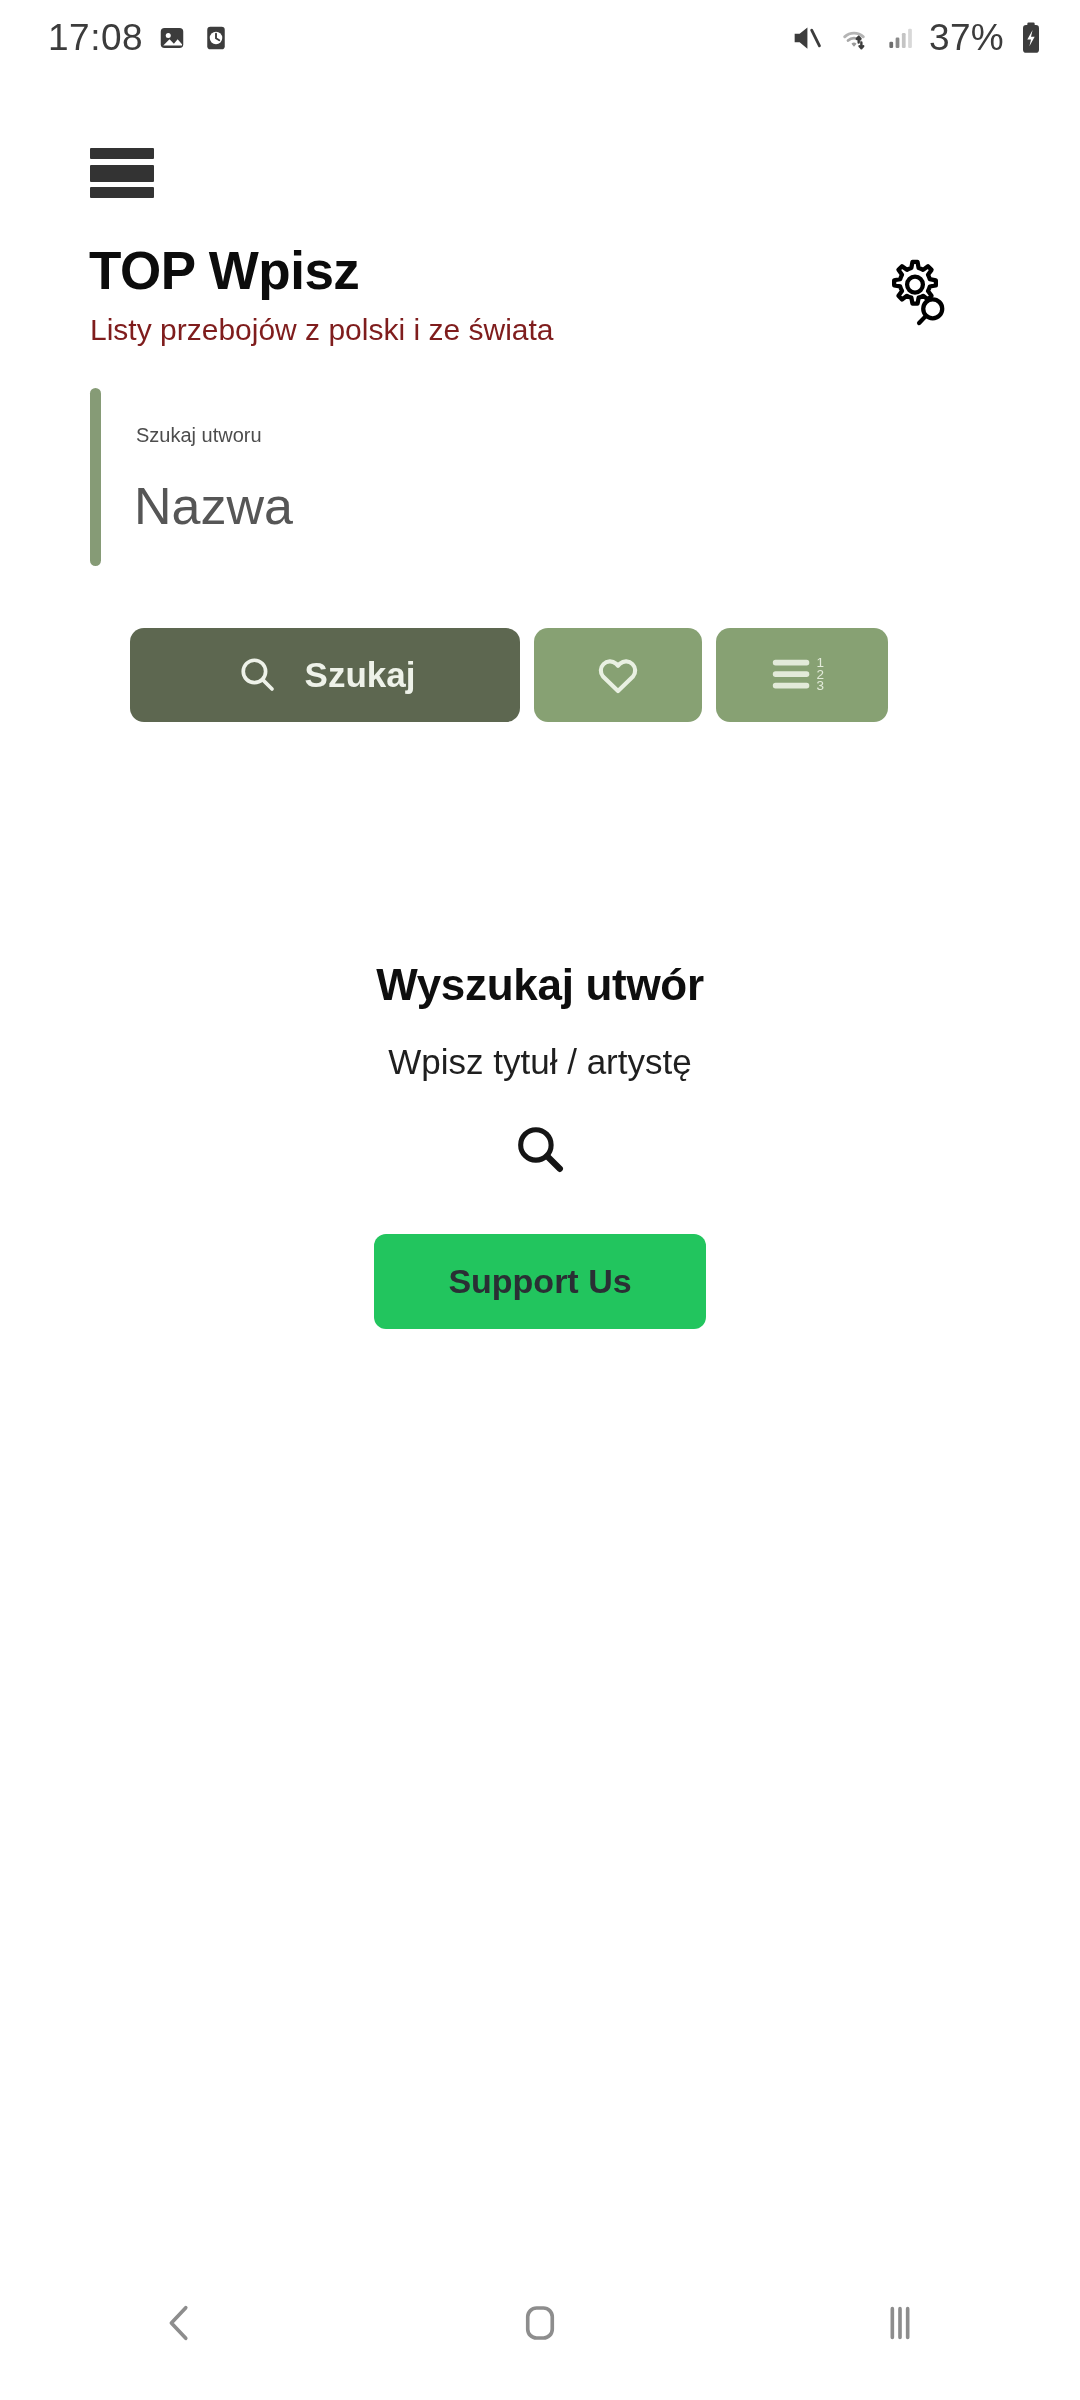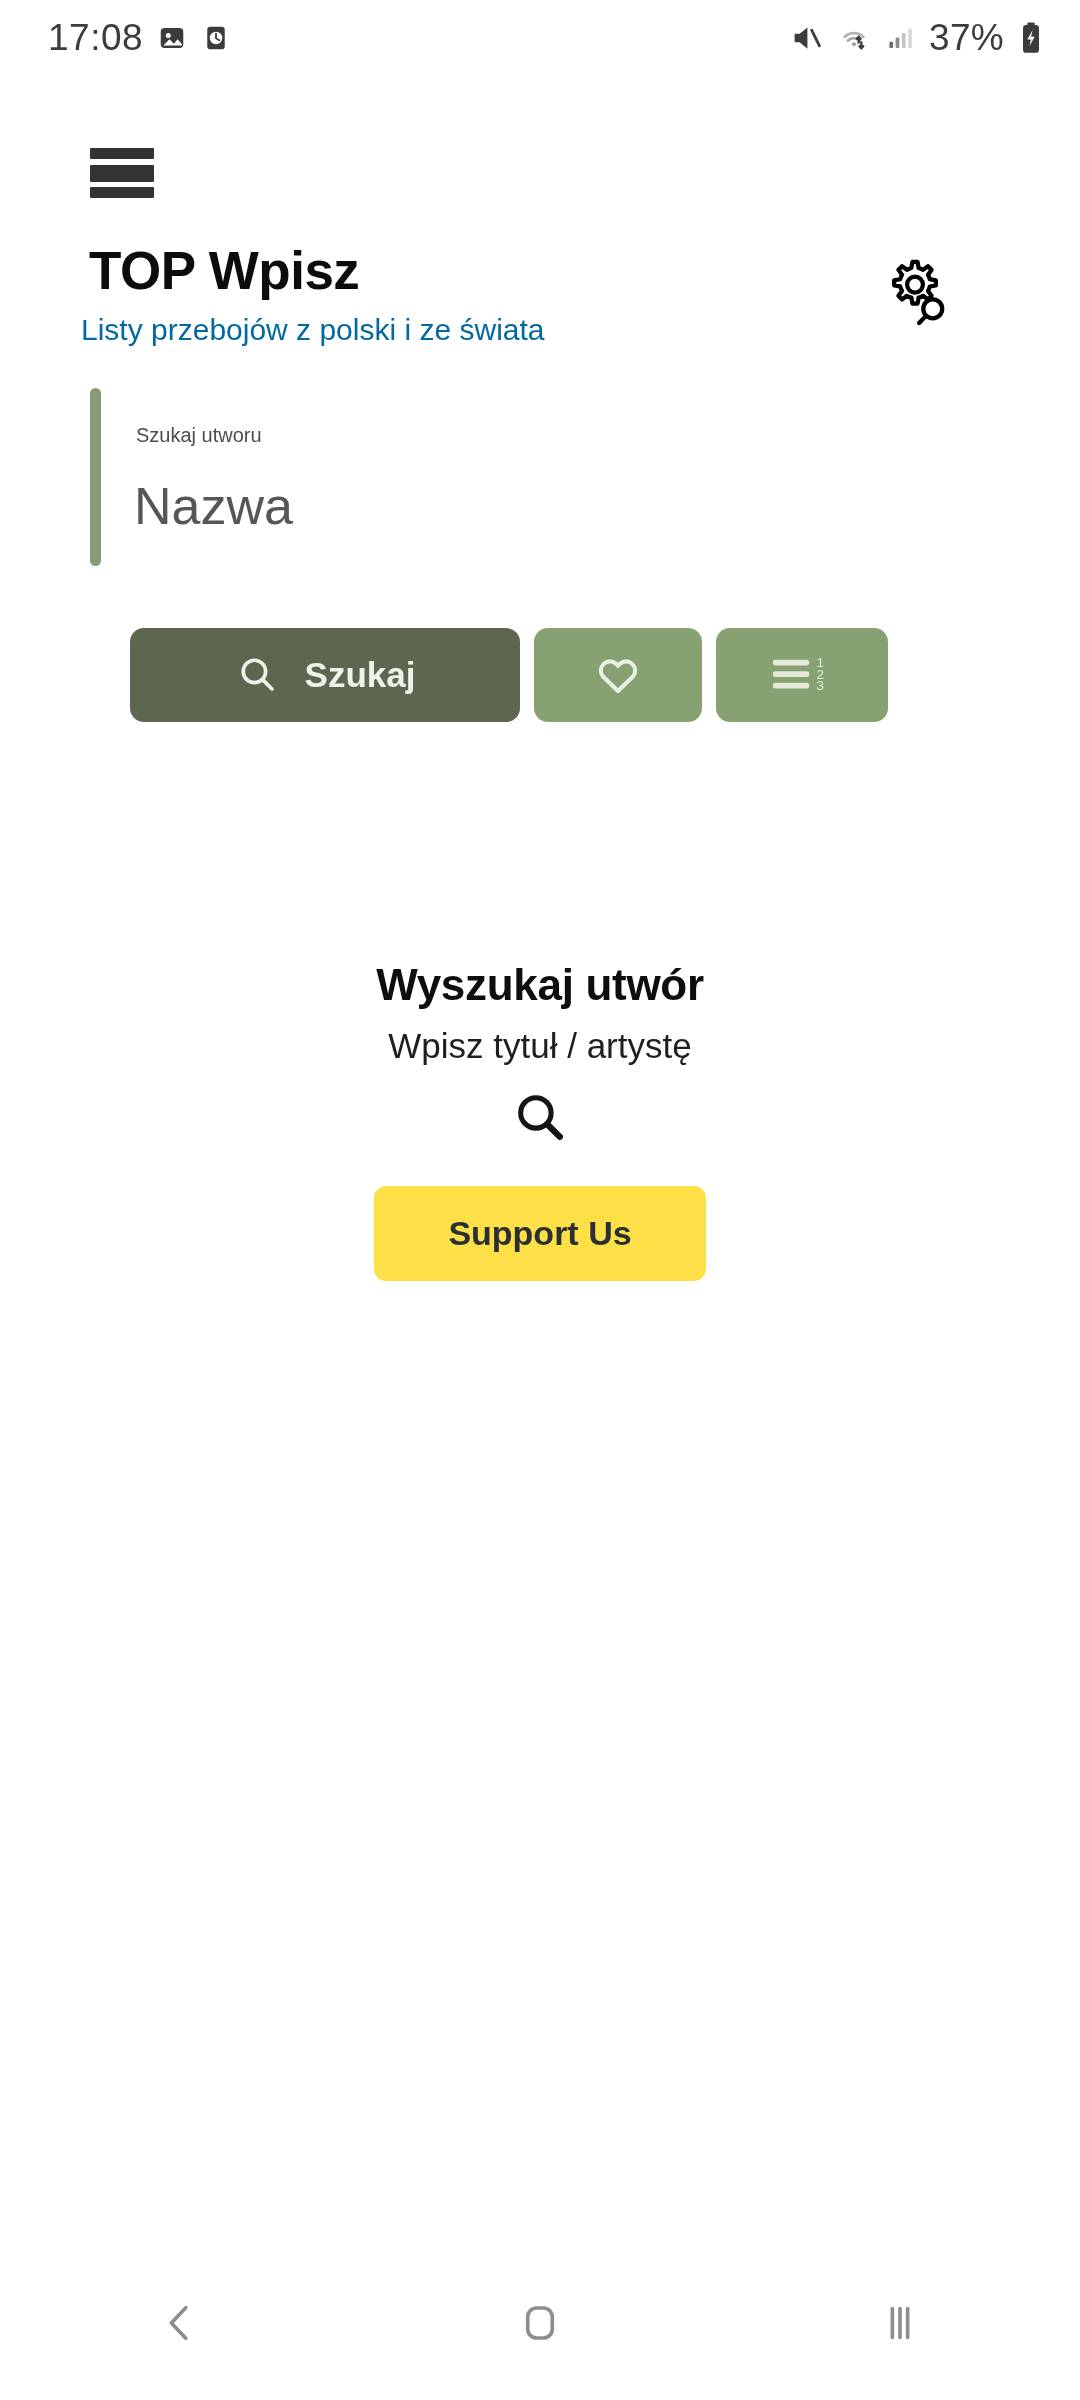--- a/index.html
+++ b/index.html
@@ -32,22 +32,22 @@
   .hamburger i { display:block; background:#333333; border-radius:1px; }
   .hamburger i:nth-child(1) { height:11px; width:64px; }
   .hamburger i:nth-child(2) { height:17px; width:64px; }
   .hamburger i:nth-child(3) { height:11px; width:64px; }
 
   .app-title {
     position:absolute; left:89px; top:240px;
     font-size:53px; font-weight:bold; color:#0c0c0c; letter-spacing:-0.5px;
   }
   .app-subtitle {
-    position:absolute; left:81px; top:313px;
-    font-size:30px; color:#0369a1;
+    position:absolute; left:90px; top:313px;
+    font-size:30px; color:#7f1d1d;
   }
   .settings-btn {
     position:absolute; left:872px; top:252px;
     width:86px; height:86px;
     display:flex; align-items:center; justify-content:center;
   }
 
   
   .search-field {
     position:absolute; left:90px; top:388px;
@@ -74,28 +74,28 @@
     height:94px; cursor:pointer;
   }
   .btn-search { width:390px; background:#5d6750; gap:26px; }
   .btn-search .label { font-size:35px; font-weight:bold; color:#eef2e9; }
   .btn-fav  { width:168px; background:#87a173; }
   .btn-list { width:172px; background:#87a173; }
 
   
   .empty {
     position:absolute; left:0; top:960px; width:1080px;
-    display:flex; flex-direction:column; align-items:center;
+    display:flex; flex-direction:column; align-items:center;gap:16px;
   }
   .empty-title { font-size:44px; font-weight:bold; color:#0e0e0e; letter-spacing:-0.3px; }
   .empty-sub { margin-top:16px; font-size:35px; color:#1f1f1f; }
   .empty-icon { margin-top:22px; }
   .support-btn {
     margin-top:36px; width:332px; height:95px;
-    background:#fde047; border:none; border-radius:12px;
+    background:#22c55e; border:none; border-radius:12px;
     display:flex; align-items:center; justify-content:center;
     font-size:34px; font-weight:bold; color:#2a2f34; cursor:pointer;
   }
 
   
   .nav-bar {
     position:absolute; left:0; bottom:0; width:1080px; height:150px;
     display:flex; align-items:center; justify-content:space-around;
   }
   .nav-btn { width:160px; height:110px; display:flex; align-items:center; justify-content:center; }

